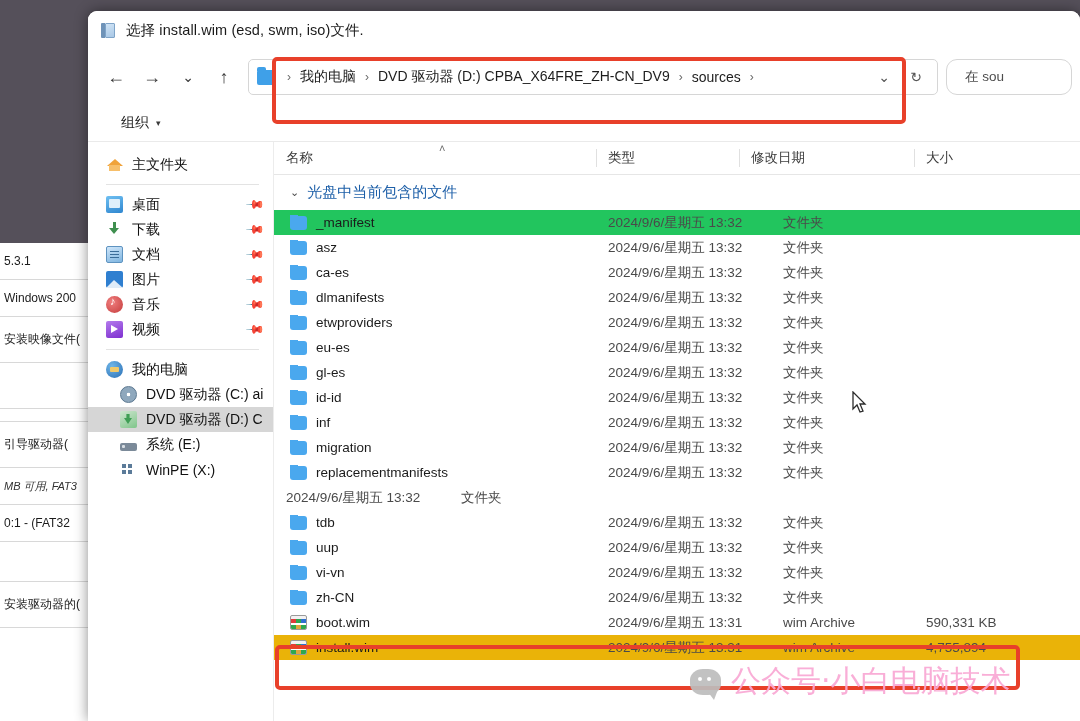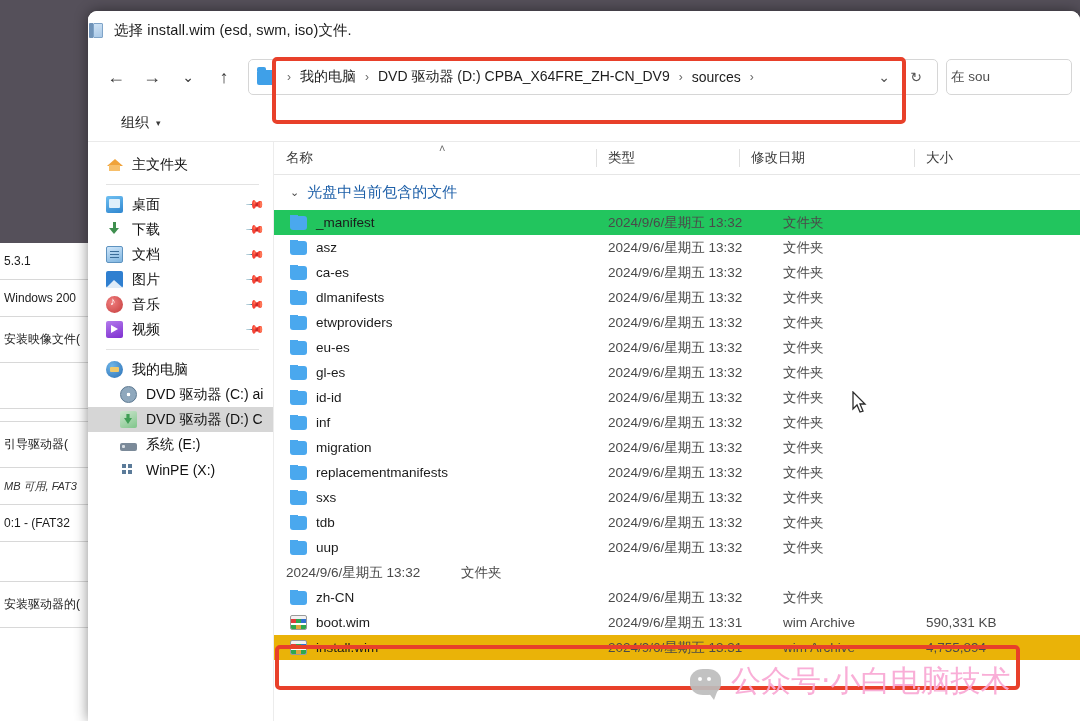--- a/index.html
+++ b/index.html
@@ -31,21 +31,21 @@
     position: absolute; left: 88px; top: 11px;
     width: 992px; height: 710px;
     background: #ffffff;
     border-top-left-radius: 9px; border-top-right-radius: 9px;
     box-shadow: 0 0 14px rgba(0,0,0,.45);
     overflow: hidden;
   }
   
   #titlebar {
     height: 39px; display: flex; align-items: center; gap: 9px;
-    background: #ffffff;
+    padding-left: 12px; background: #ffffff;
   }
   #titlebar .t-icon {
     width: 17px; height: 17px; position: relative;
   }
   #titlebar .t-icon .sheet {
     position: absolute; inset: 1px 2px 1px 5px;
     background: linear-gradient(160deg,#cfe3f5,#a9c8e6);
     border: 1px solid #7fa4c8; border-radius: 1px;
   }
   #titlebar .t-icon .spine {
@@ -87,22 +87,22 @@
   .crumb-sep { color: #6b6b6b; padding: 0 7px; font-size: 12px; }
   .crumb { padding: 1px 2px; }
   #addr-right {
     margin-left: auto; display: flex; align-items: center; gap: 2px;
   }
   .addr-ibtn {
     width: 30px; height: 30px; display: flex; align-items: center;
     justify-content: center; color: #555; font-size: 14px; border-radius: 4px;
   }
   #searchbox {
-    width: 126px; height: 36px; border: 1px solid #d6d6d6; border-radius: 5px;
-    display: flex; align-items: center; padding: 0 4px; flex: none;
+    width: 126px; height: 36px; border: 1px solid #d6d6d6; border-radius: 11px;
+    display: flex; align-items: center; padding: 0 18px; flex: none;
     font-size: 13.5px; color: #4d4d4d; overflow: hidden; white-space: nowrap;
   }
 
   
   #toolbar {
     height: 38px; display: flex; align-items: center;
     padding-left: 25px; gap: 6px; border-bottom: 1px solid #eaeaea;
   }
   #organize-btn {
     display: flex; align-items: center; gap: 7px; font-size: 14px;
@@ -563,24 +563,20 @@
           <div class="frow">
             <div class="fc fc-name">
               <span class="folder-ic"></span>
               <span>replacementmanifests</span>
             </div>
             <div class="fc fc-date">2024/9/6/星期五 13:32</div>
             <div class="fc fc-type">文件夹</div>
             <div class="fc fc-size"></div>
           </div>
           <div class="frow">
-            <div class="fc fc-name">
-              <span class="folder-ic"></span>
-              <span>sxs</span>
-            </div>
             <div class="fc fc-date">2024/9/6/星期五 13:32</div>
             <div class="fc fc-type">文件夹</div>
             <div class="fc fc-size"></div>
           </div>
           <div class="frow">
             <div class="fc fc-name">
               <span class="folder-ic"></span>
               <span>tdb</span>
             </div>
             <div class="fc fc-date">2024/9/6/星期五 13:32</div>
@@ -590,20 +586,24 @@
           <div class="frow">
             <div class="fc fc-name">
               <span class="folder-ic"></span>
               <span>uup</span>
             </div>
             <div class="fc fc-date">2024/9/6/星期五 13:32</div>
             <div class="fc fc-type">文件夹</div>
             <div class="fc fc-size"></div>
           </div>
           <div class="frow">
+            <div class="fc fc-name">
+              <span class="folder-ic"></span>
+              <span>vi-vn</span>
+            </div>
             <div class="fc fc-date">2024/9/6/星期五 13:32</div>
             <div class="fc fc-type">文件夹</div>
             <div class="fc fc-size"></div>
           </div>
           <div class="frow">
             <div class="fc fc-name">
               <span class="folder-ic"></span>
               <span>zh-CN</span>
             </div>
             <div class="fc fc-date">2024/9/6/星期五 13:32</div>

